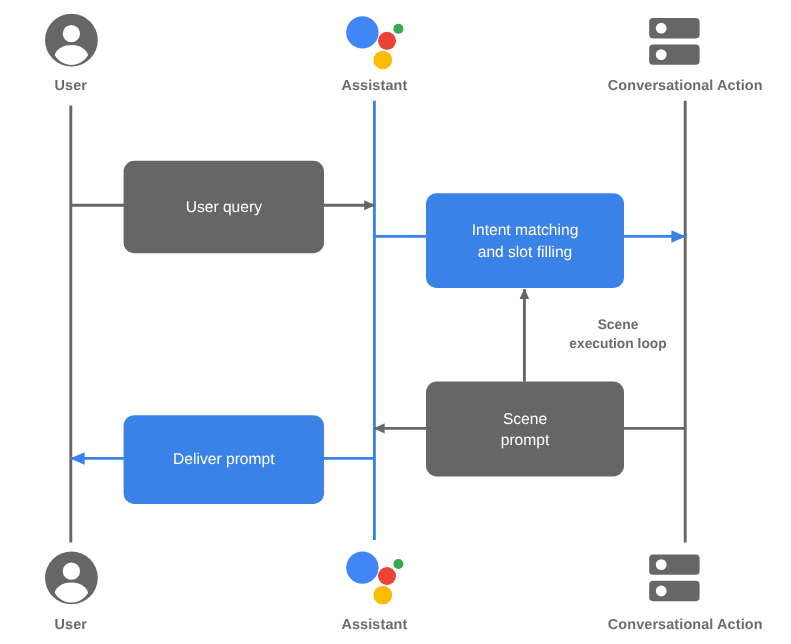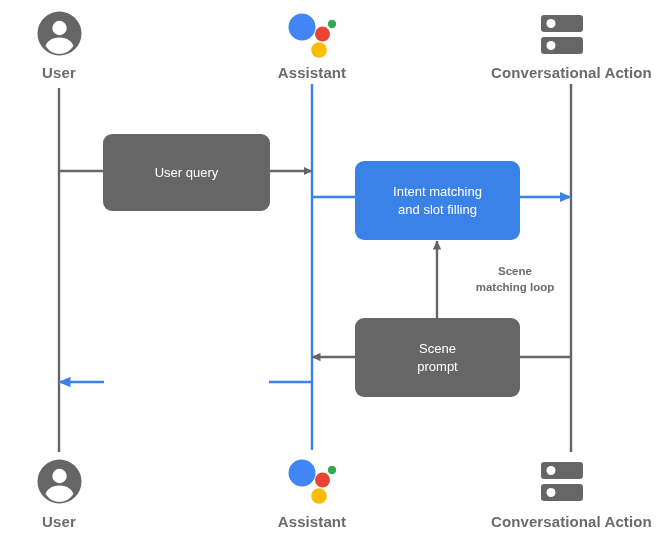--- a/index.html
+++ b/index.html
@@ -21,21 +21,21 @@
   svg.layer {
     position: absolute;
     left: 0;
     top: 0;
     width: 659px;
     height: 537px;
   }
   .lane-label {
     position: absolute;
     text-align: center;
-    font-size: 15px;
+    font-size: 12px;
     font-weight: bold;
     color: #6b6b6b;
     letter-spacing: 0.1px;
     white-space: nowrap;
   }
   .node-box {
     position: absolute;
     border-radius: 9px;
     display: flex;
     align-items: center;
@@ -129,24 +129,27 @@
     <span>User query</span>
   </div>
 
   <div class="node-box node-gray" style="left:355px; top:318px; width:165px; height:79px;">
     <span>
       <span>Scene</span><br>
       <span>prompt</span>
     </span>
   </div>
 
+  <div class="node-box node-blue" style="left:103px; top:346px; width:167px; height:74px;">
+    <span>Deliver prompt</span>
+  </div>
 
   <div class="loop-label" style="left:455px; top:263px; width:120px;">
     <span>Scene</span><br>
-    <span>matching loop</span>
+    <span>execution loop</span>
   </div>
 
   <svg class="actor-icon" style="left:37px; top:459px;" width="45" height="45" viewBox="0 0 45 45">
     <circle cx="22.5" cy="22.5" r="22" fill="#666666"></circle>
     <circle cx="22.5" cy="17" r="7.2" fill="#ffffff"></circle>
     <path d="M22.5 26.5c-7.6 0-13.2 4.2-13.9 8.6 3.4 5.2 8.4 8 13.9 8s10.5-2.8 13.9-8c-0.7-4.4-6.3-8.6-13.9-8.6z" fill="#ffffff"></path>
   </svg>
   <div class="lane-label" style="left:19px; top:513px; width:80px;">User</div>
 
   <svg class="actor-icon" style="left:288px; top:457px;" width="50" height="48" viewBox="0 0 50 48">

